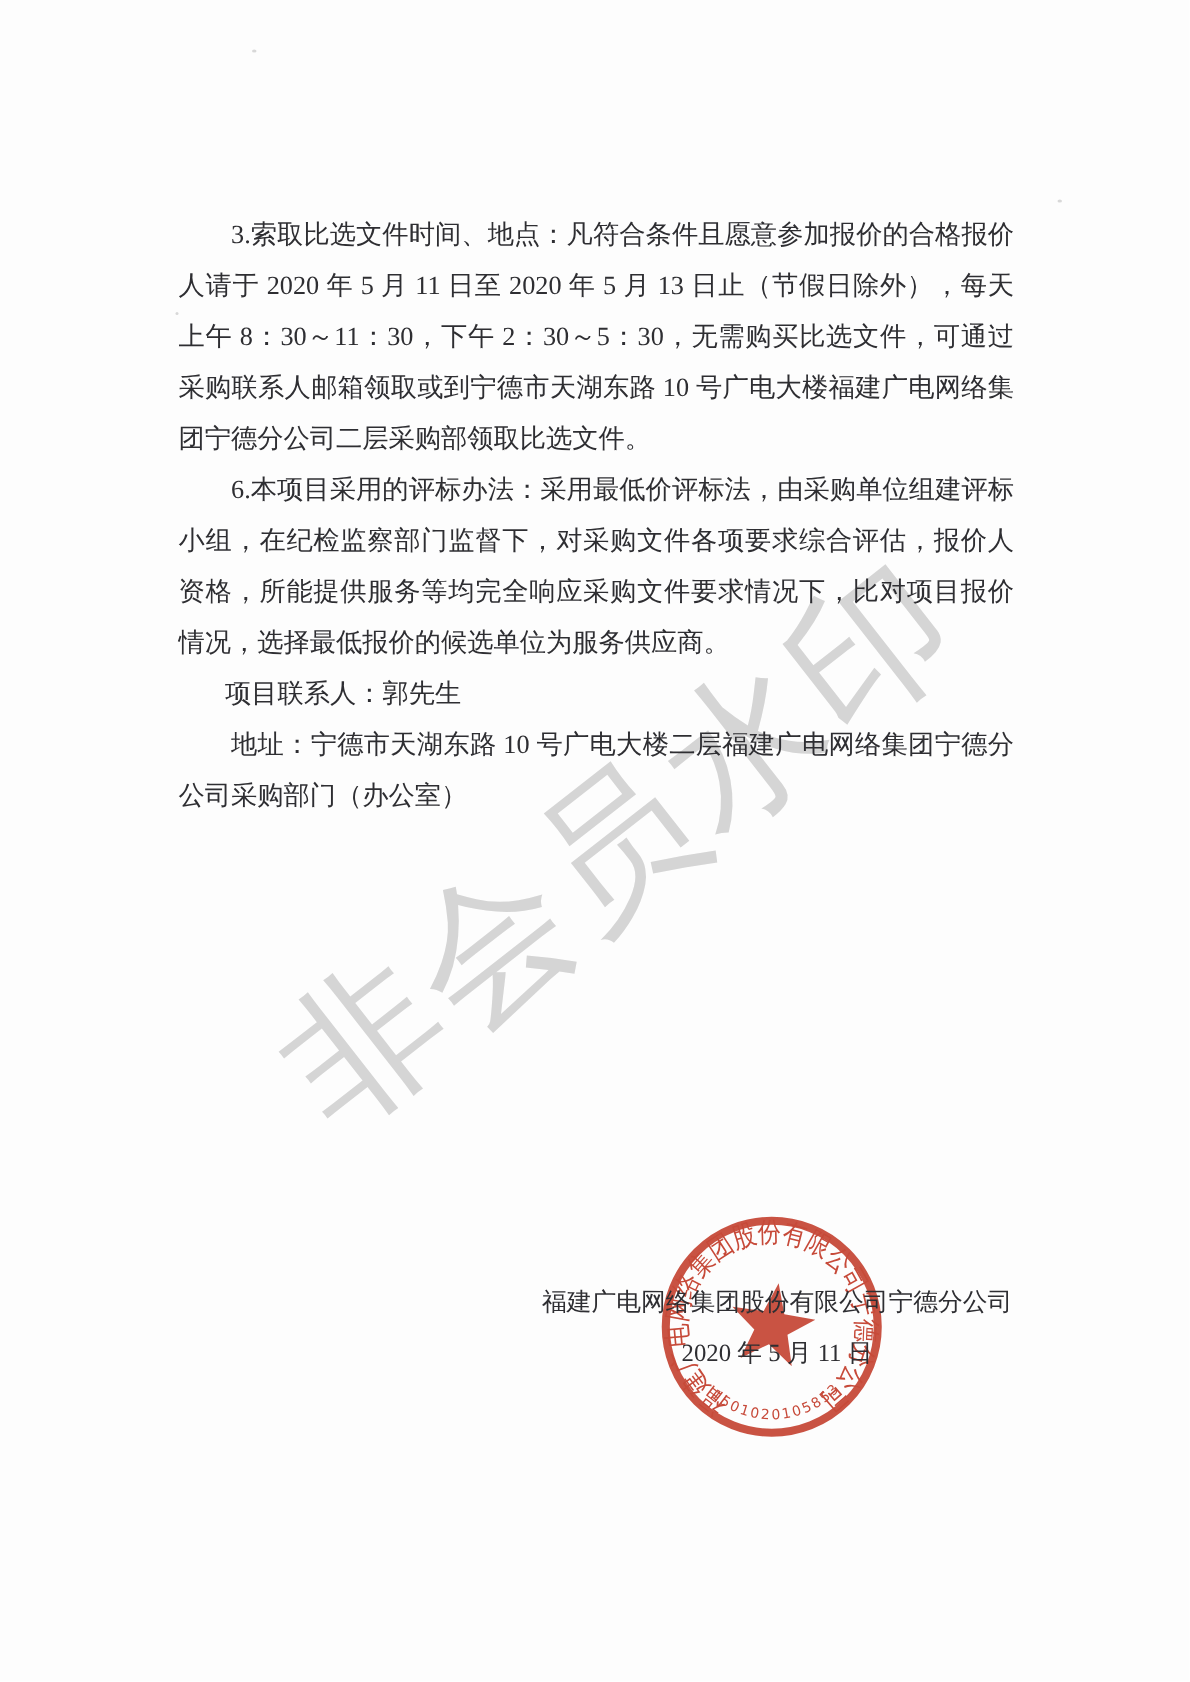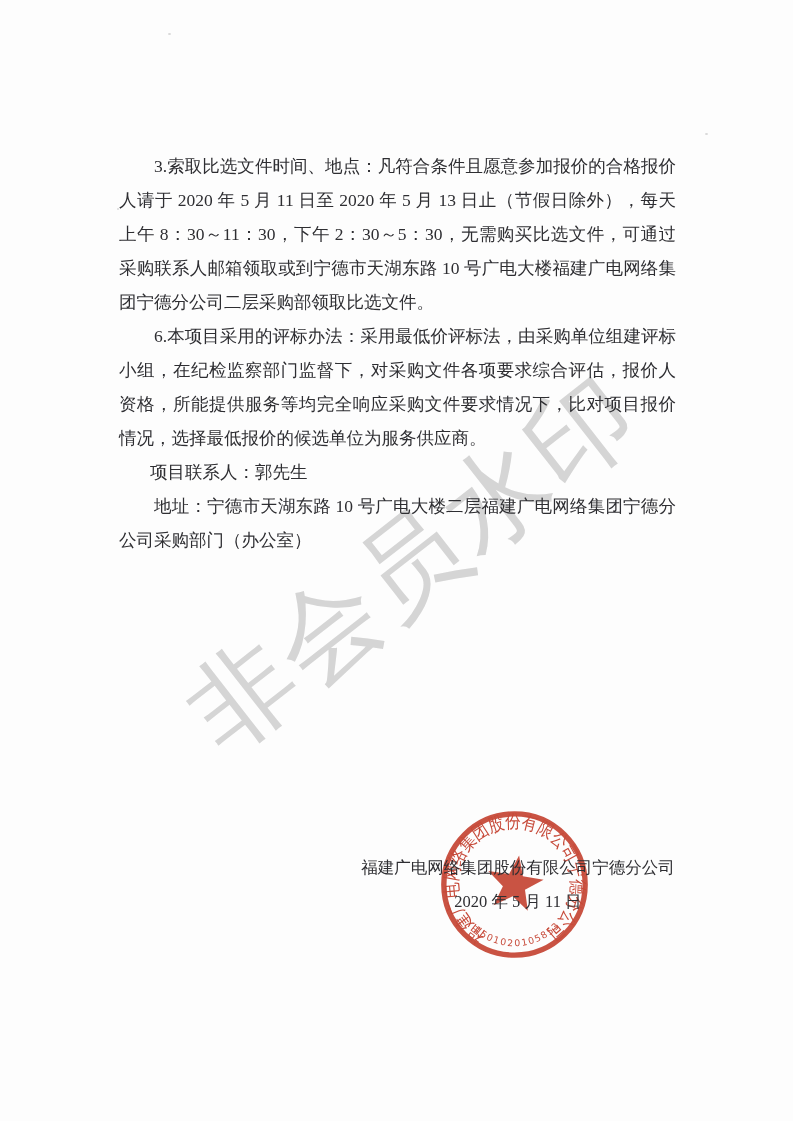--- a/index.html
+++ b/index.html
@@ -23,21 +23,21 @@
     color: #c6c6c6;
     opacity: 0.72;
     transform: rotate(-38deg);
     transform-origin: center center;
     z-index: 1;
     user-select: none;
   }
 
   .content {
     position: absolute;
-    left: 119px; top: 149px;
+    left: 119px; top: 139px;
     width: 557px;
     font-size: 17.5px;
     line-height: 34px;
     text-align: justify;
     z-index: 2;
   }
   .para { margin: 0; text-indent: 2em; }
 
   .contact-row {
     display: flex;

